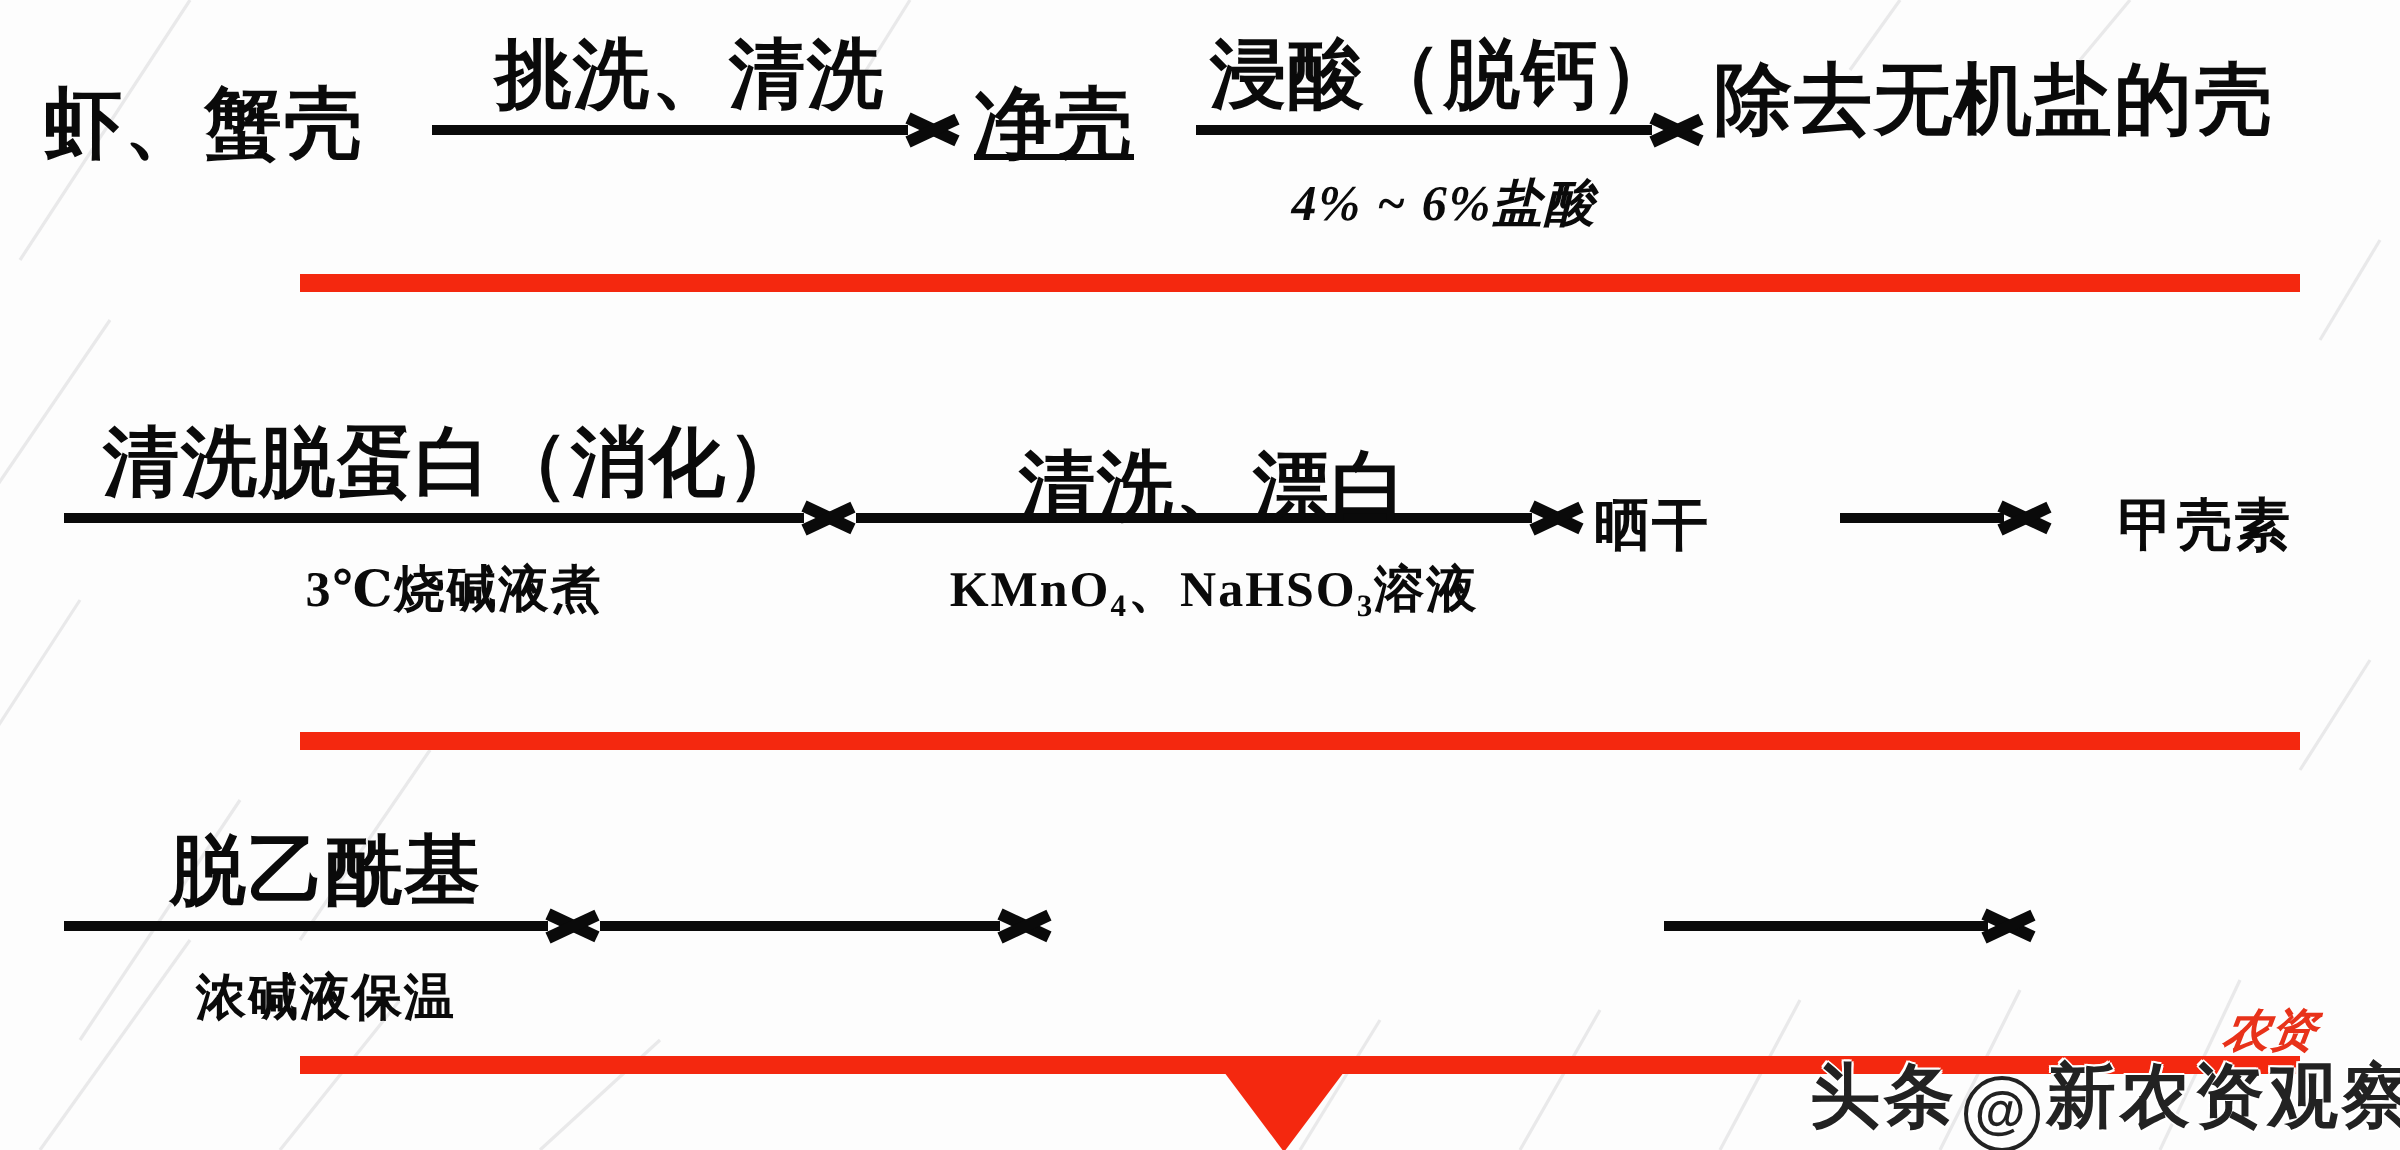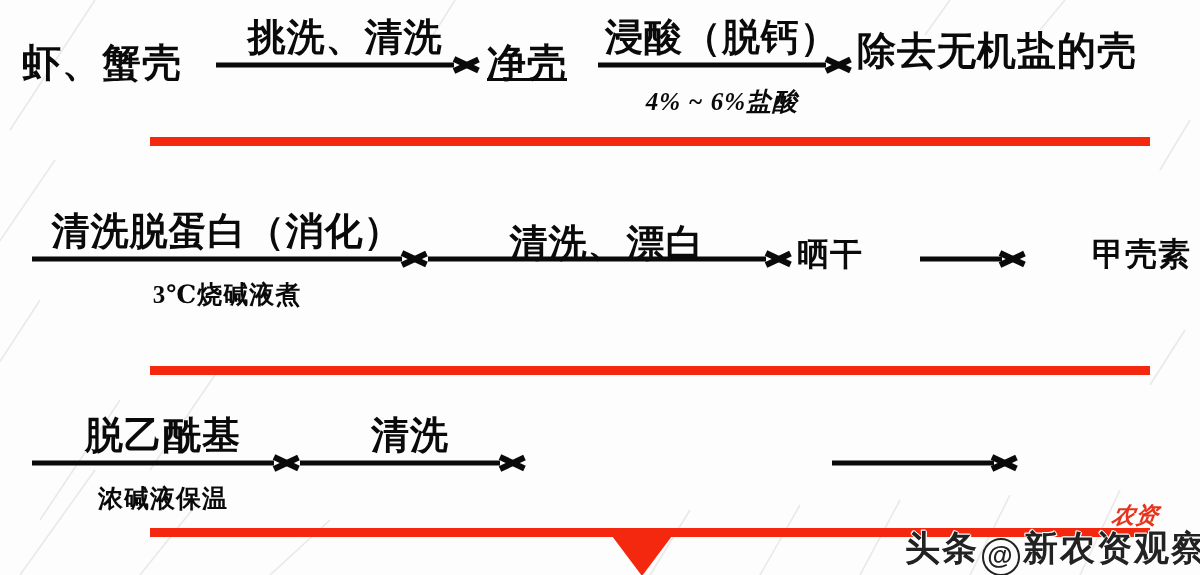--- a/index.html
+++ b/index.html
@@ -40,22 +40,23 @@
     font-family: "Liberation Serif", "DejaVu Serif", serif;
     font-weight: 700;
     letter-spacing: 1px;
     z-index: 4;
   }
   .term {
     font-size: 39px;
     line-height: 1;
   }
   .term-sm {
-    font-size: 32px;
+    font-size: 28px;
     line-height: 1;
+    margin-top: 12px;
   }
 
   
   .arrow {
     position: absolute;
     height: 30px;
     z-index: 4;
   }
   .arrow .shaft {
     position: absolute;
@@ -231,44 +232,44 @@
     <div class="head chev"></div>
   </div>
   <div class="arrow-label lbl-top" style="left:32px; top:206px; width:390px;">清洗脱蛋白（消化）</div>
   <div class="arrow-label lbl-bot" style="left:32px; top:278px; width:390px;">3℃烧碱液煮</div>
 
   <div class="arrow" style="left:428px; top:244px; width:358px;">
     <div class="shaft" style="width:338px;"></div>
     <div class="head chev"></div>
   </div>
   <div class="arrow-label lbl-top" style="left:428px; top:218px; width:358px;">清洗、漂白</div>
+  <div class="arrow-label lbl-bot" style="left:418px; top:278px; width:378px;">KMnO<sub>4</sub>、NaHSO<sub>3</sub>溶液</div>
 
   <div class="node term-sm" style="left:797px; top:238px;">晒干</div>
 
   <div class="arrow" style="left:920px; top:244px; width:100px;">
     <div class="shaft" style="width:82px;"></div>
     <div class="head chev"></div>
   </div>
 
-  <div class="node term-sm" style="left:1092px; top:238px;">甲壳素</div>
+  <div class="node term-sm" style="left:1059px; top:238px;">甲壳素</div>
 
   <div class="red-rule" style="left:150px; top:366px; width:1000px; height:9px;"></div>
 
   <div class="arrow" style="left:32px; top:448px; width:262px;">
     <div class="shaft" style="width:242px;"></div>
     <div class="head chev"></div>
   </div>
   <div class="arrow-label lbl-top" style="left:32px; top:410px; width:262px;">脱乙酰基</div>
   <div class="arrow-label lbl-bot" style="left:22px; top:482px; width:282px;">浓碱液保温</div>
 
   <div class="arrow" style="left:300px; top:448px; width:220px;">
     <div class="shaft" style="width:200px;"></div>
     <div class="head chev"></div>
   </div>
-  <div class="arrow-label lbl-top" style="left:300px; top:410px; width:220px;">清洗</div>
 
 
   <div class="arrow" style="left:832px; top:448px; width:180px;">
     <div class="shaft" style="width:162px;"></div>
     <div class="head chev"></div>
   </div>
 
 
   <div class="red-rule" style="left:150px; top:528px; width:1000px; height:9px;"></div>
   <div class="red-arrow-down" style="left:612px; top:536px;"></div>

